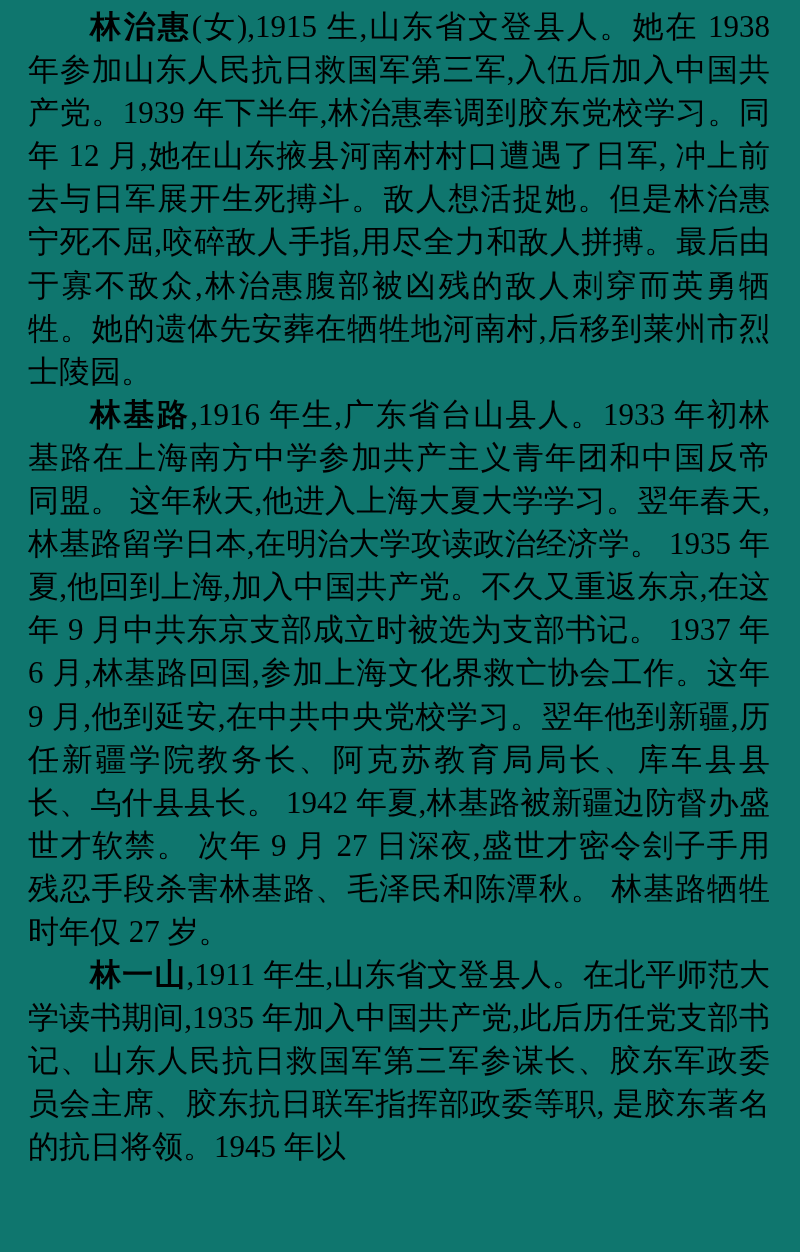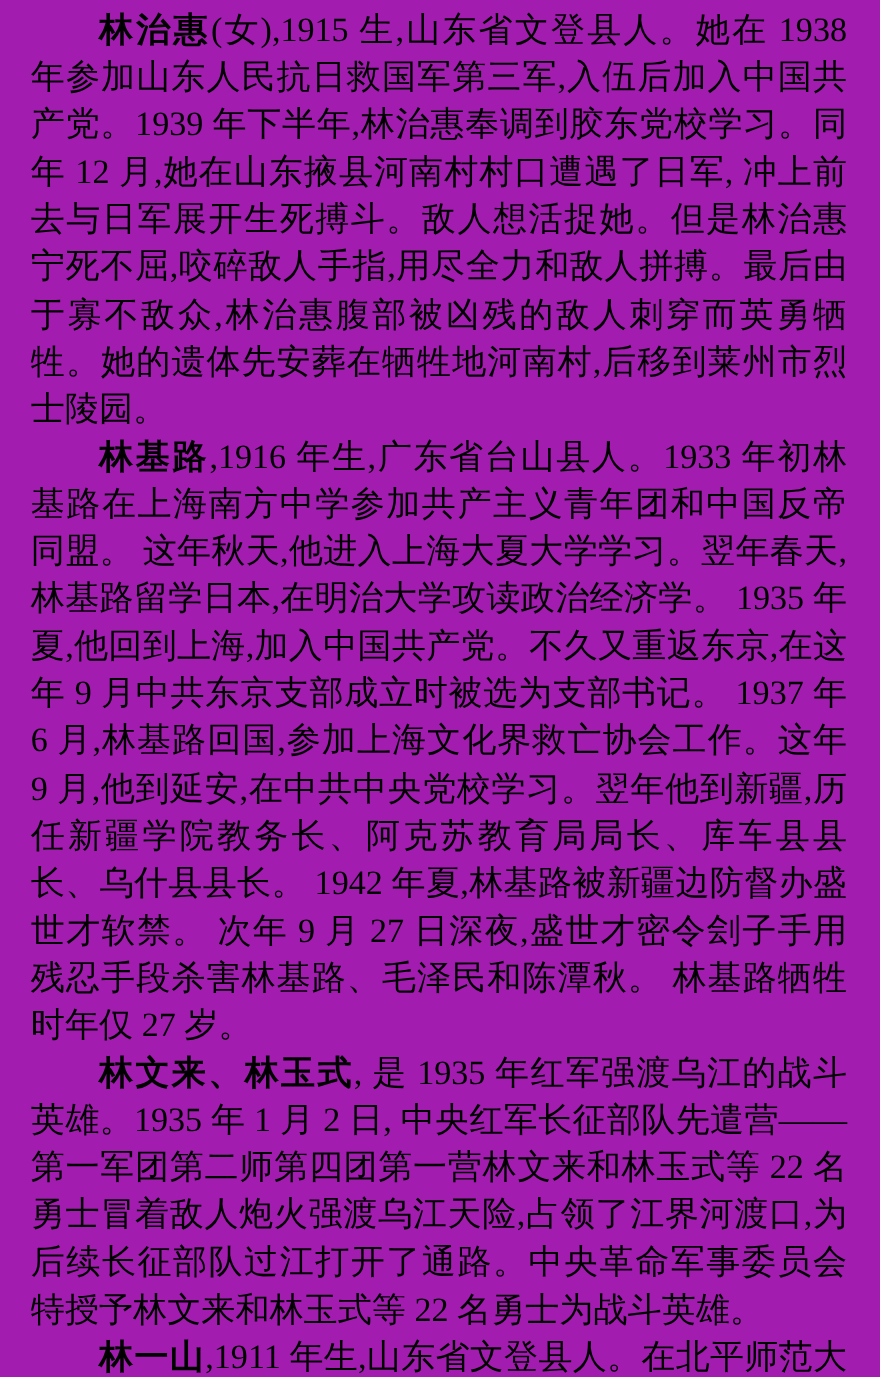--- a/index.html
+++ b/index.html
@@ -6,21 +6,21 @@
     margin: 0;
     padding: 0;
     background: #ffffff;
   }
   .page {
     position: relative;
     width: 800px;
     height: 1252px;
     box-sizing: border-box;
     padding: 5px 30px 12px 28px;
-    background: #a21caf;
+    background: #0f766e;
     color: #000000;
     font-family: "Liberation Serif", "DejaVu Serif", serif;
     font-size: 31px;
     line-height: 43.1px;
     overflow: hidden;
     -webkit-font-smoothing: none;
   }
   .para {
     margin: 0;
     text-indent: 2em;
@@ -36,17 +36,16 @@
 </style>
 </head>
 <body>
 
 <div class="page">
 
   <p class="para"><b class="lead">林治惠</b><span>(女),1915 生,山东省文登县人。她在 1938 年参加山东人民抗日救国军第三军,入伍后加入中国共产党。1939 年下半年,林治惠奉调到胶东党校学习。同年 12 月,她在山东掖县河南村村口遭遇了日军, 冲上前去与日军展开生死搏斗。敌人想活捉她。但是林治惠宁死不屈,咬碎敌人手指,用尽全力和敌人拼搏。最后由于寡不敌众,林治惠腹部被凶残的敌人刺穿而英勇牺牲。她的遗体先安葬在牺牲地河南村,后移到莱州市烈士陵园。</span></p>
 
   <p class="para"><b class="lead">林基路</b><span>,1916 年生,广东省台山县人。1933 年初林基路在上海南方中学参加共产主义青年团和中国反帝同盟。 这年秋天,他进入上海大夏大学学习。翌年春天,林基路留学日本,在明治大学攻读政治经济学。 1935 年夏,他回到上海,加入中国共产党。不久又重返东京,在这年 9 月中共东京支部成立时被选为支部书记。 1937 年 6 月,林基路回国,参加上海文化界救亡协会工作。这年 9 月,他到延安,在中共中央党校学习。翌年他到新疆,历任新疆学院教务长、阿克苏教育局局长、库车县县长、乌什县县长。 1942 年夏,林基路被新疆边防督办盛世才软禁。 次年 9 月 27 日深夜,盛世才密令刽子手用残忍手段杀害林基路、毛泽民和陈潭秋。 林基路牺牲时年仅 27 岁。</span></p>
 
-  <p class="para"><b class="lead">林文来、林玉式</b><span>, 是 1935 年红军强渡乌江的战斗英雄。1935 年 1 月 2 日, 中央红军长征部队先遣营——第一军团第二师第四团第一营林文来和林玉式等 22 名勇士冒着敌人炮火强渡乌江天险,占领了江界河渡口,为后续长征部队过江打开了通路。中央革命军事委员会特授予林文来和林玉式等 22 名勇士为战斗英雄。</span></p>
 
   <p class="para"><b class="lead">林一山</b><span>,1911 年生,山东省文登县人。在北平师范大学读书期间,1935 年加入中国共产党,此后历任党支部书记、山东人民抗日救国军第三军参谋长、胶东军政委员会主席、胶东抗日联军指挥部政委等职, 是胶东著名的抗日将领。1945 年以</span></p>
 
 </div>
 
 </body></html>

